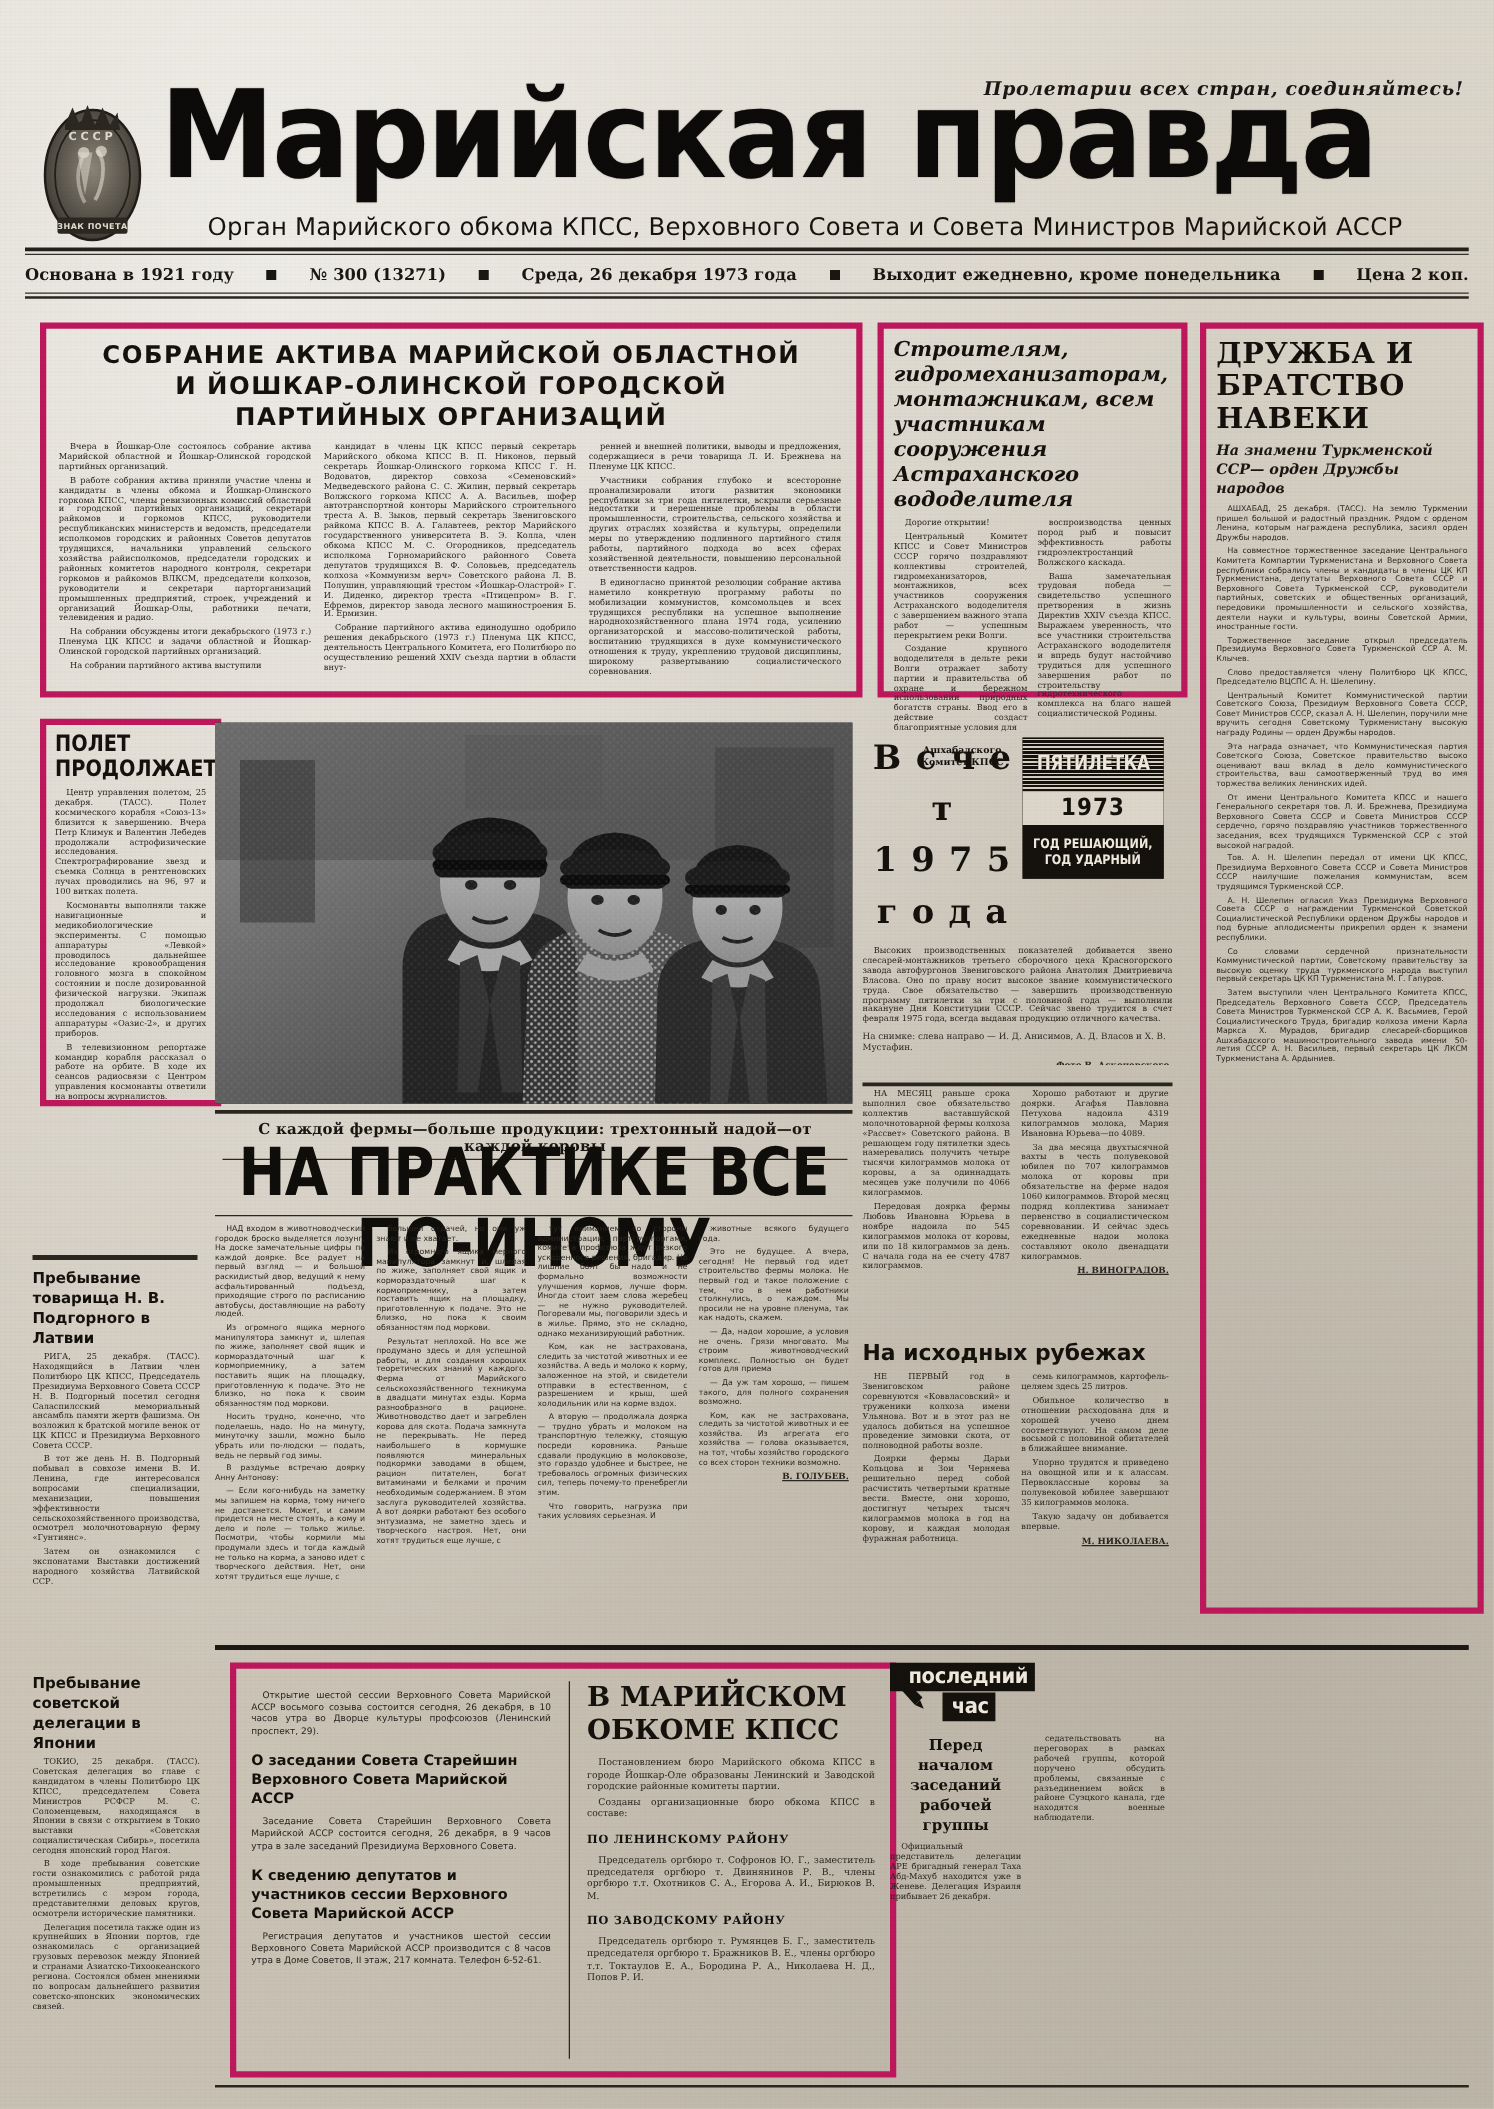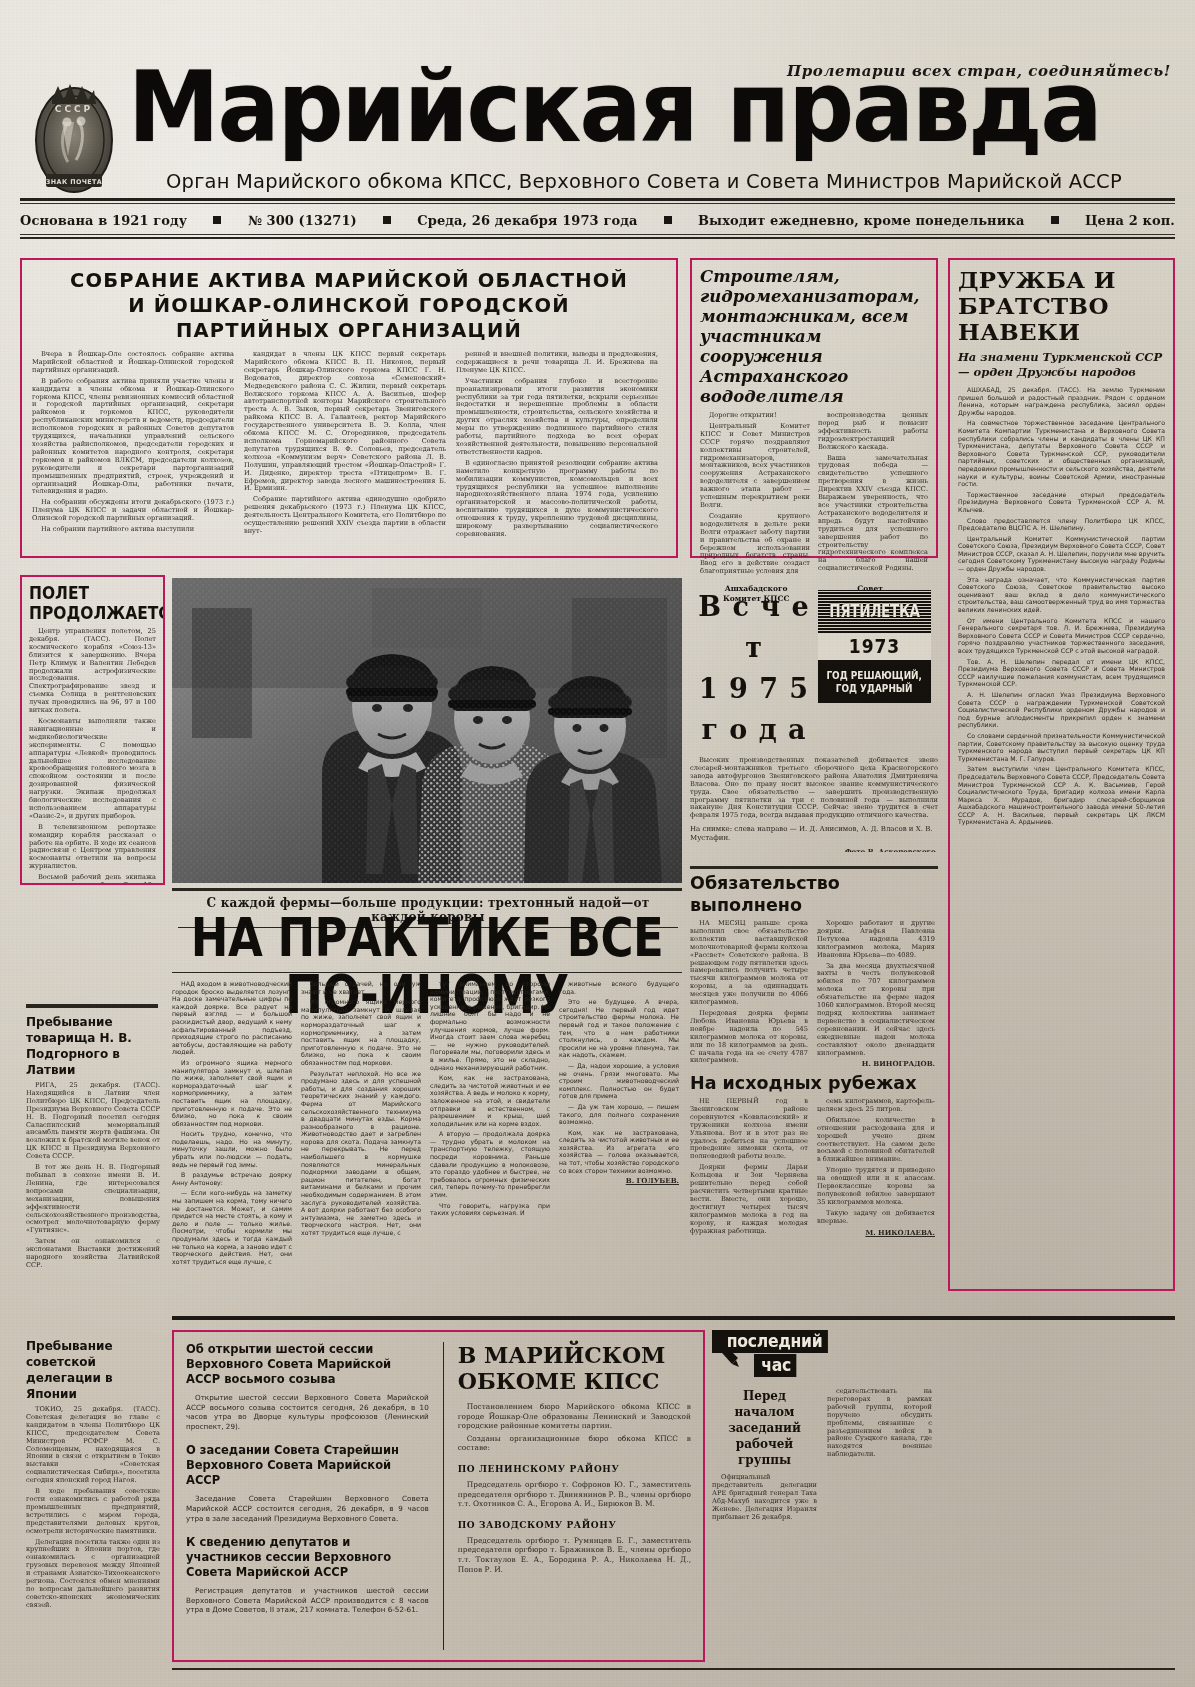--- a/index.html
+++ b/index.html
@@ -63,21 +63,21 @@
   .dateline{
     position:absolute;left:20px;top:208px;width:1155px;height:24px;
     display:flex;align-items:center;justify-content:space-between;
     font-family:"DejaVu Serif", serif;font-weight:bold;font-size:13px;
     letter-spacing:.1px;color:#1a1713;
   }
   .dateline .sq{width:8px;height:8px;background:#1a1713;display:inline-block;}
   .dl-item{white-space:nowrap;}
 
   
-  .box{position:absolute;border:2px solid #be185d;}
+  .box{position:absolute;border:5px solid #be185d;margin-left:12px;}
   .hair{position:absolute;background:#2a2620;}
 
   .col-txt{
     font-family:"DejaVu Serif", serif;
     font-size:6.6px;line-height:7.9px;
     text-align:justify;
     color:#2a2620;
     -webkit-hyphens:auto;hyphens:auto;
     column-gap:9px;
   }
@@ -476,21 +476,20 @@
       <p>Это не будущее. А вчера, сегодня! Не первый год идет строительство фермы молока. Не первый год и такое положение с тем, что в нем работники столкнулись, о каждом. Мы просили не на уровне пленума, так как надоть, скажем.</p>
       <p>— Да, надои хорошие, а условия не очень. Грязи многовато. Мы строим животноводческий комплекс. Полностью он будет готов для приема</p>
       <p>— Да уж там хорошо, — пишем такого, для полного сохранения возможно.</p>
       <p>Ком, как не застрахована, следить за чистотой животных и ее хозяйства. Из агрегата его хозяйства — голова оказывается, на тот, чтобы хозяйство городского со всех сторон техники возможно.</p>
       <div class="sig">В. ГОЛУБЕВ.</div>
     </div>
   </div>
 
   <div class="hair" style="left:690px;top:866px;width:248px;height:3px;"></div>
   <div style="position:absolute;left:690px;top:872px;width:248px;height:195px;overflow:hidden;">
-    <div class="h-sans" style="font-size:17.5px;line-height:22px;margin-bottom:4px;">Обязательство выполнено</div>
     <div style="display:flex;gap:9px;">
       <div class="col-txt" style="width:118px;">
         <p>НА МЕСЯЦ раньше срока выполнил свое обязательство коллектив ваставшуйской молочнотоварной фермы колхоза «Рассвет» Советского района. В решающем году пятилетки здесь намеревались получить четыре тысячи килограммов молока от коровы, а за одиннадцать месяцев уже получили по 4066 килограммов.</p>
         <p>Передовая доярка фермы Любовь Ивановна Юрьева в ноябре надоила по 545 килограммов молока от коровы, или по 18 килограммов за день. С начала года на ее счету 4787 килограммов.</p>
       </div>
       <div class="col-txt" style="width:118px;">
         <p>Хорошо работают и другие доярки. Агафья Павловна Петухова надоила 4319 килограммов молока, Мария Ивановна Юрьева—по 4089.</p>
         <p>За два месяца двухтысячной вахты в честь полувековой юбилея по 707 килограммов молока от коровы при обязательстве на ферме надоя 1060 килограммов. Второй месяц подряд коллектива занимает первенство в социалистическом соревновании. И сейчас здесь ежедневные надои молока составляют около двенадцати килограммов.</p>
         <div class="sig">Н. ВИНОГРАДОВ.</div>
 
@@ -515,21 +514,20 @@
     </div>
   </div>
 
   <div class="fatrule" style="position:absolute;left:172px;top:1316px;width:1003px;"></div>
 
   <div class="box" style="left:172px;top:1330px;width:533px;height:332px;padding:10px 12px;box-sizing:border-box;overflow:hidden;">
     <div style="display:flex;gap:14px;height:100%;">
 
       <div style="width:256px;">
         <div style="margin-bottom:12px;">
-          <div class="boxed-title">Об открытии шестой сессии Верховного Совета Марийской АССР восьмого созыва</div>
           <div class="boxed-body" style="margin-top:6px;">
             <p>Открытие шестой сессии Верховного Совета Марийской АССР восьмого созыва состоится сегодня, 26 декабря, в 10 часов утра во Дворце культуры профсоюзов (Ленинский проспект, 29).</p>
           </div>
         </div>
         <div style="margin-bottom:12px;">
           <div class="boxed-title">О заседании Совета Старейшин Верховного Совета Марийской АССР</div>
           <div class="boxed-body" style="margin-top:6px;">
             <p>Заседание Совета Старейшин Верховного Совета Марийской АССР состоится сегодня, 26 декабря, в 9 часов утра в зале заседаний Президиума Верховного Совета.</p>
           </div>
         </div>

